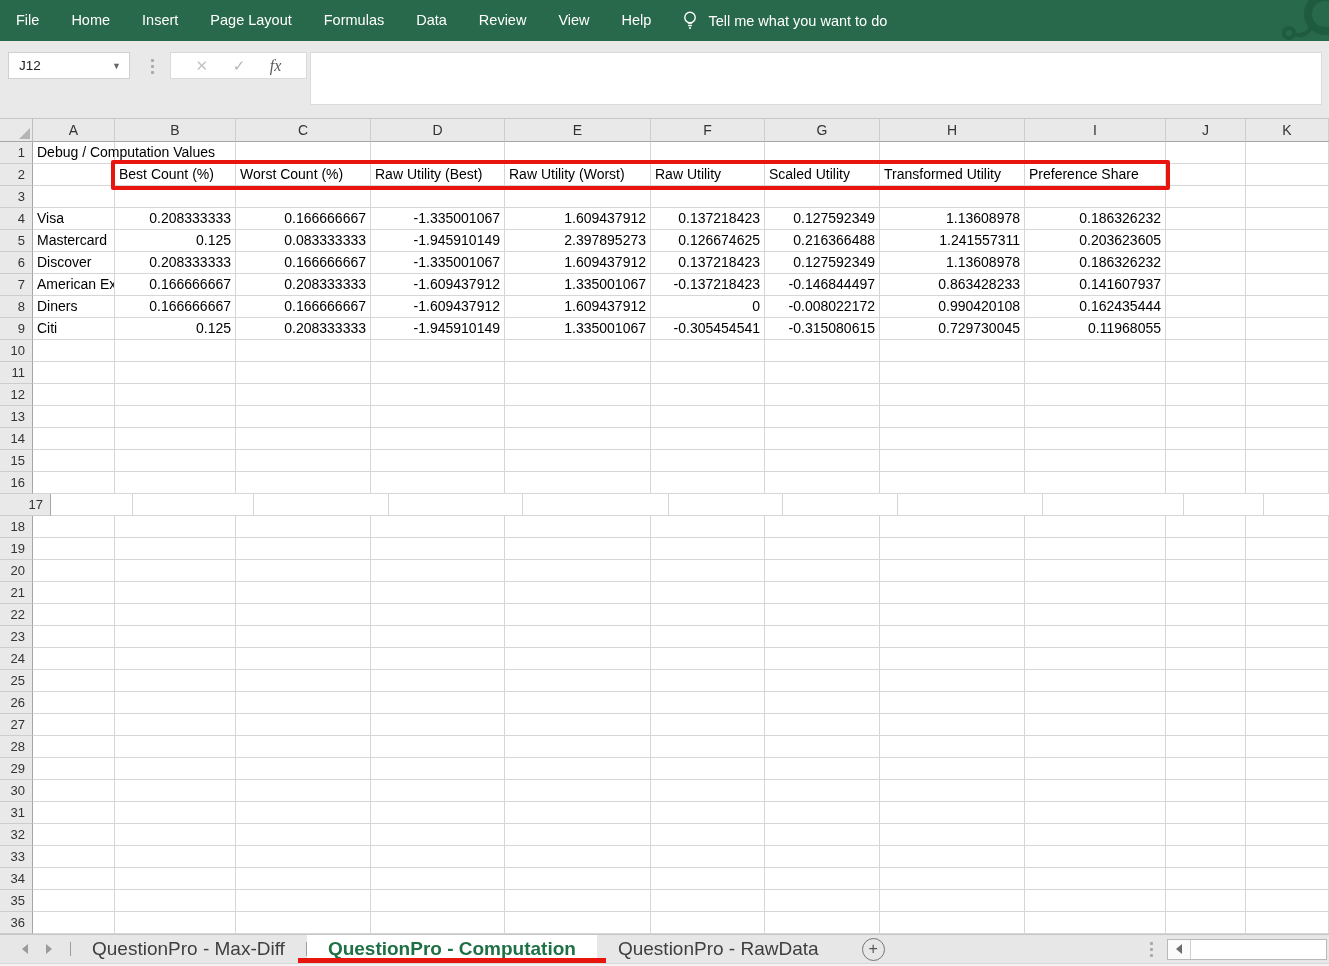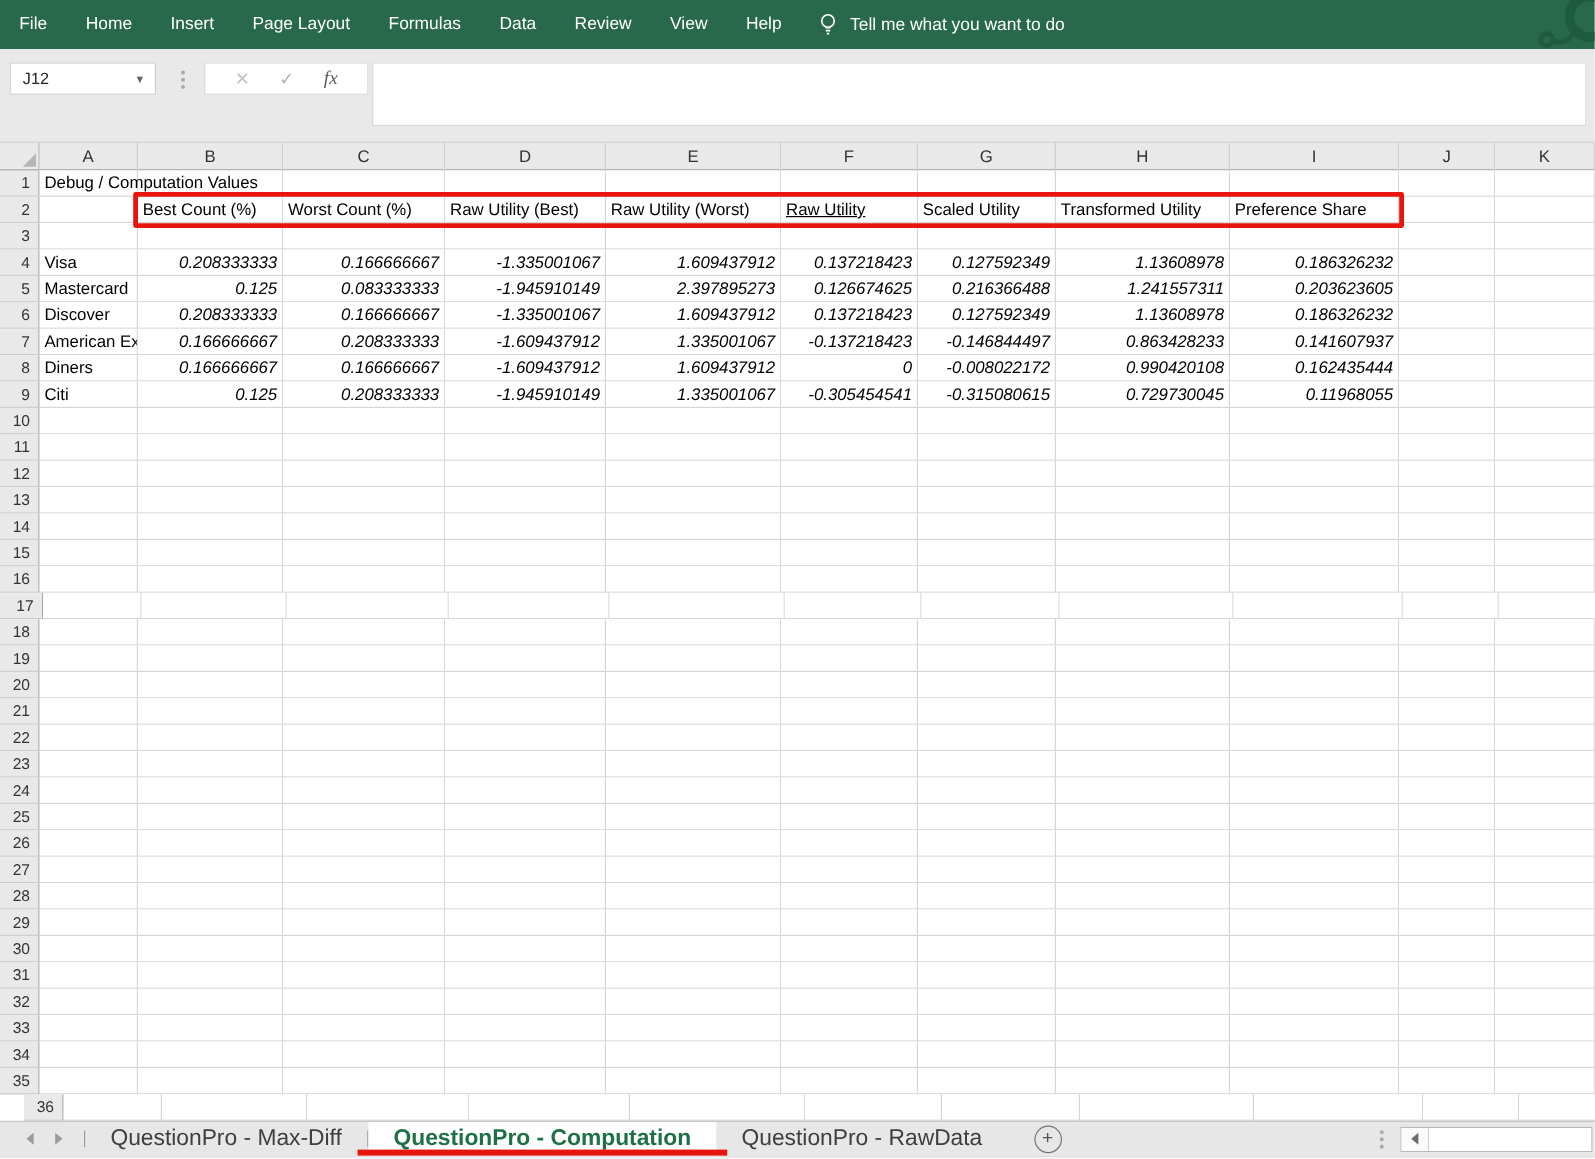--- a/index.html
+++ b/index.html
@@ -38,21 +38,21 @@
   .corner i { position:absolute; right:2px; bottom:2px; width:0; height:0;
               border-bottom:11px solid #b5b5b5; border-left:11px solid transparent; }
   .ch { background:#e9e9e9; border-right:1px solid #cdcdcd; border-bottom:1px solid #a6a6a6;
         font-size:14px; color:#333; text-align:center; line-height:22px; flex:none; }
   .r { display:flex; height:22px; }
   .rh { background:#e9e9e9; border-right:1px solid #a6a6a6; border-bottom:1px solid #cdcdcd;
         font-size:13px; color:#333; text-align:right; padding-right:7px; line-height:21px; flex:none; }
   .cell { background:#fff; border-right:1px solid #d6d6d6; border-bottom:1px solid #d6d6d6;
           font-size:14px; line-height:21px; color:#000; padding:0 4px; white-space:nowrap;
           overflow:hidden; flex:none; }
-  .cell.num { text-align:right;font-style:italic; }
+  .cell.num { text-align:right; }
   .cell.txt { text-align:left; }
   .cell.spill { overflow:visible; position:relative; z-index:1; }
   .redbox { position:absolute; border:4px solid #e8140e; border-radius:2px;
             pointer-events:none; z-index:5; }
 
   
   .tabbar { height:29px; background:#e7e7e7; border-top:1px solid #c6c6c6; display:flex;
             align-items:stretch; position:relative; }
   .navarrs { display:flex; align-items:center; gap:18px; padding:0 18px 0 22px; }
   .tri { width:0; height:0; }
@@ -155,21 +155,21 @@
       <div class="cell" style="width: 80px;"></div>
       <div class="cell" style="width: 83px;"></div>
     </div>
     <div class="r">
       <div class="rh" style="width: 33px;">2</div>
       <div class="cell" style="width: 82px;"></div>
       <div class="cell txt" style="width: 121px;">Best Count (%)</div>
       <div class="cell txt" style="width: 135px;">Worst Count (%)</div>
       <div class="cell txt" style="width: 134px;">Raw Utility (Best)</div>
       <div class="cell txt" style="width: 146px;">Raw Utility (Worst)</div>
-      <div class="cell txt" style="width: 114px; text-decoration: underline;">Raw Utility</div>
+      <div class="cell txt" style="width: 114px;">Raw Utility</div>
       <div class="cell txt" style="width: 115px;">Scaled Utility</div>
       <div class="cell txt" style="width: 145px;">Transformed Utility</div>
       <div class="cell txt" style="width: 141px;">Preference Share</div>
       <div class="cell" style="width: 80px;"></div>
       <div class="cell" style="width: 83px;"></div>
     </div>
     <div class="r">
       <div class="rh" style="width: 33px;">3</div>
       <div class="cell" style="width: 82px;"></div>
       <div class="cell" style="width: 121px;"></div>
@@ -359,21 +359,21 @@
       <div class="cell" style="width: 134px;"></div>
       <div class="cell" style="width: 146px;"></div>
       <div class="cell" style="width: 114px;"></div>
       <div class="cell" style="width: 115px;"></div>
       <div class="cell" style="width: 145px;"></div>
       <div class="cell" style="width: 141px;"></div>
       <div class="cell" style="width: 80px;"></div>
       <div class="cell" style="width: 83px;"></div>
     </div>
     <div class="r">
-      <div class="rh" style="width: 36px;">17</div>
+      <div class="rh" style="width: 51px;">17</div>
       <div class="cell" style="width: 82px;"></div>
       <div class="cell" style="width: 121px;"></div>
       <div class="cell" style="width: 135px;"></div>
       <div class="cell" style="width: 134px;"></div>
       <div class="cell" style="width: 146px;"></div>
       <div class="cell" style="width: 114px;"></div>
       <div class="cell" style="width: 115px;"></div>
       <div class="cell" style="width: 145px;"></div>
       <div class="cell" style="width: 141px;"></div>
       <div class="cell" style="width: 80px;"></div>
@@ -625,21 +625,21 @@
       <div class="cell" style="width: 134px;"></div>
       <div class="cell" style="width: 146px;"></div>
       <div class="cell" style="width: 114px;"></div>
       <div class="cell" style="width: 115px;"></div>
       <div class="cell" style="width: 145px;"></div>
       <div class="cell" style="width: 141px;"></div>
       <div class="cell" style="width: 80px;"></div>
       <div class="cell" style="width: 83px;"></div>
     </div>
     <div class="r">
-      <div class="rh" style="width: 33px; margin-left: 20px;">36</div>
+      <div class="rh" style="width: 33px;">36</div>
       <div class="cell" style="width: 82px;"></div>
       <div class="cell" style="width: 121px;"></div>
       <div class="cell" style="width: 135px;"></div>
       <div class="cell" style="width: 134px;"></div>
       <div class="cell" style="width: 146px;"></div>
       <div class="cell" style="width: 114px;"></div>
       <div class="cell" style="width: 115px;"></div>
       <div class="cell" style="width: 145px;"></div>
       <div class="cell" style="width: 141px;"></div>
       <div class="cell" style="width: 80px;"></div>

